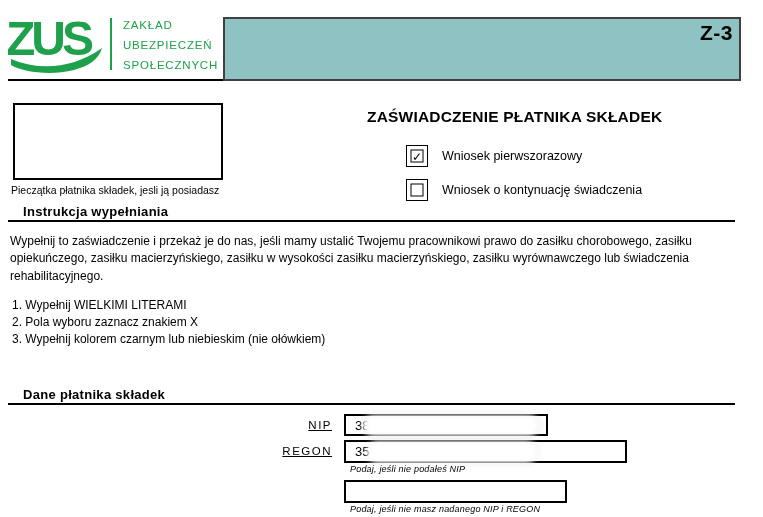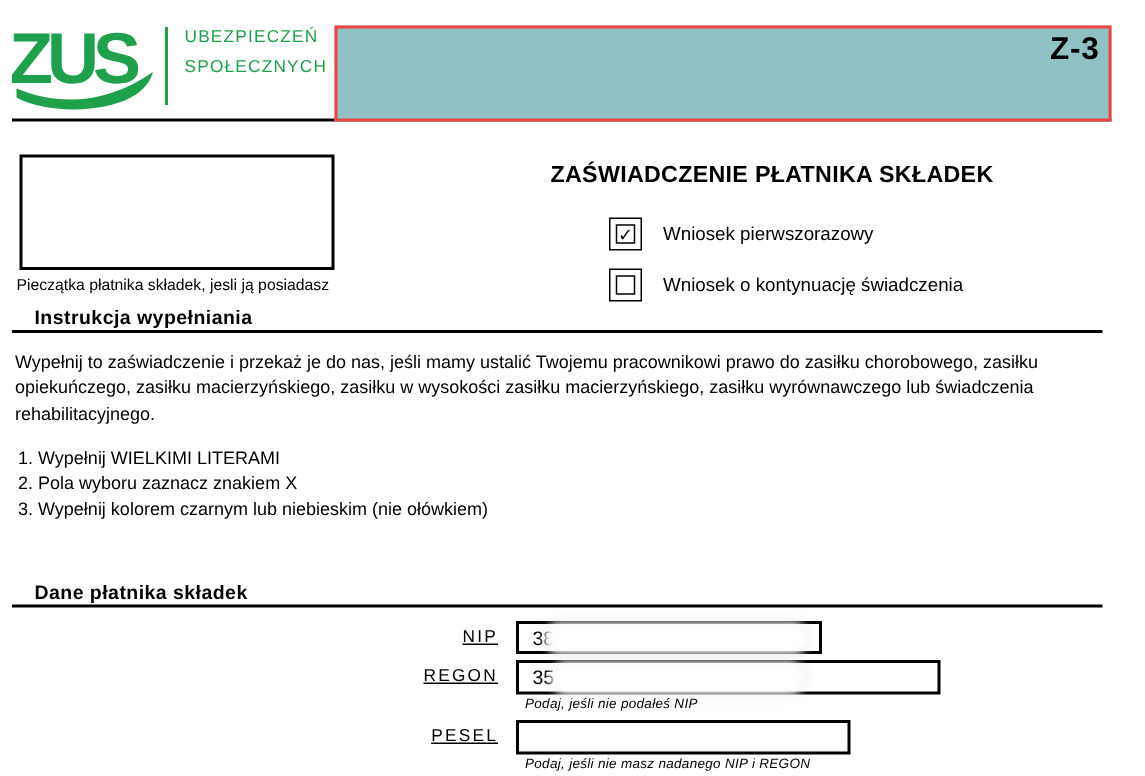--- a/index.html
+++ b/index.html
@@ -10,21 +10,21 @@
   }
   .abs { position:absolute; }
 
   
   .logo { left:8px; top:13px; width:98px; height:64px; }
   .logo-sep { left:110px; top:18px; width:2px; height:52px; background:#1FA04B; }
   .org { left:123px; top:15px; font-size:11.5px; line-height:20px; letter-spacing:0.8px;
          color:#1FA04B; white-space:nowrap; }
   .header-rule { left:8px; top:79px; width:733px; height:2px; background:#000; }
   .code-bar { left:223px; top:17px; width:518px; height:64px; background:#8FC2C2;
-              border:2px solid #ef4444; }
+              border:2px solid #404040; }
   .code { position:absolute; right:6px; top:2px; font-size:21px; font-weight:bold;
           letter-spacing:0.5px; }
 
   
   .stamp-box { left:13px; top:103px; width:210px; height:77px; border:2px solid #000; background:#fff; }
   .stamp-caption { left:11px; top:184px; font-size:10.5px; }
 
   
   .form-title { left:367px; top:108px; font-size:15.5px; font-weight:bold; letter-spacing:0.2px; }
   .cb-row { left:406px; height:22px; }
@@ -62,20 +62,21 @@
 <div class="page">
 
   <div class="abs logo">
     <svg width="98" height="64" viewBox="0 0 98 64">
       <text x="-2" y="42" font-family="Liberation Sans, sans-serif" font-weight="bold" font-size="48" letter-spacing="-4" fill="#1FA04B">ZUS</text>
       <path d="M3 46 C 32 58 64 56 94 35 C 91 46 81 53 66 57 C 42 63 15 59 3 52 Z" fill="#1FA04B"></path>
     </svg>
   </div>
   <div class="abs logo-sep"></div>
   <div class="abs org">
+    <div>ZAKŁAD</div>
     <div>UBEZPIECZEŃ</div>
     <div>SPOŁECZNYCH</div>
   </div>
   <div class="abs header-rule"></div>
   <div class="abs code-bar">
     <div class="code">Z-3</div>
   </div>
 
   <div class="abs stamp-box"></div>
   <div class="abs form-title">ZAŚWIADCZENIE PŁATNIKA SKŁADEK</div>
@@ -120,19 +121,18 @@
     <div class="smudge nip"></div>
   </div>
 
   <div class="abs field-label" style="top:441px;">REGON</div>
   <div class="abs input regon-box">
     <span class="val">35</span>
     <div class="smudge regon"></div>
   </div>
   <div class="abs hint" style="top:464px;">Podaj, jeśli nie podałeś NIP</div>
 
-  <div class="abs field-label" style="top:481px;">PESEL</div>
   <div class="abs input pesel-box">
     <span class="val"></span>
   </div>
   <div class="abs hint" style="top:504px;">Podaj, jeśli nie masz nadanego NIP i REGON</div>
 
 </div>
 
 </body></html>

